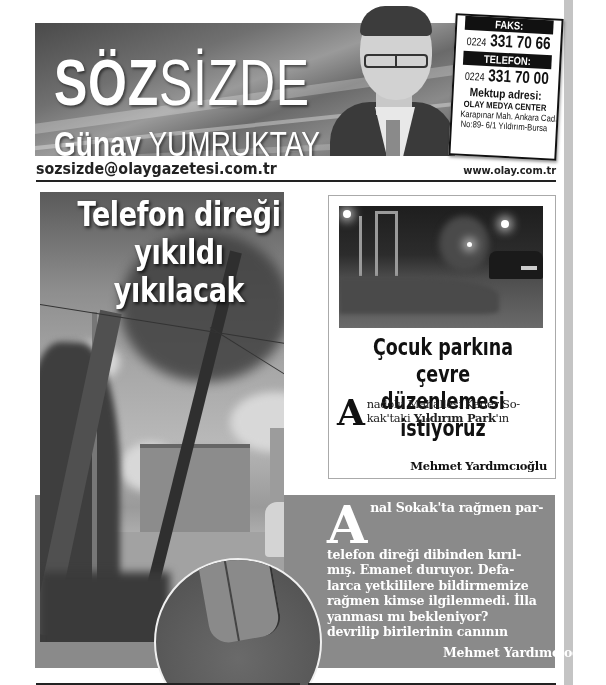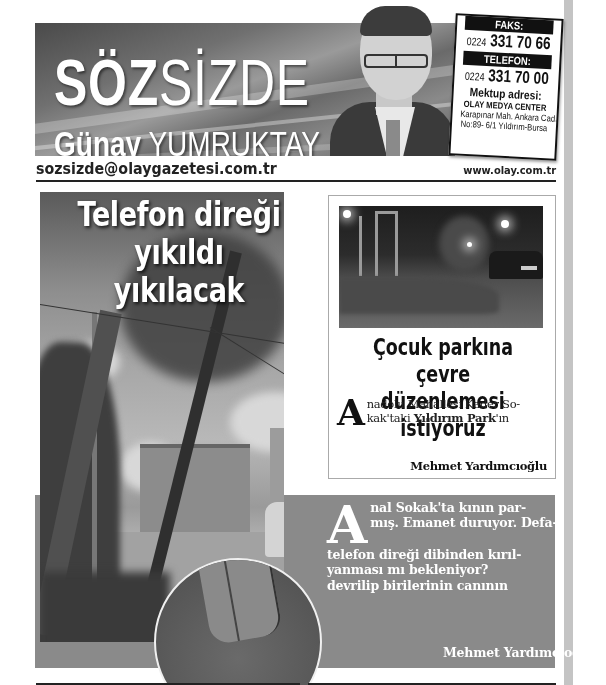--- a/index.html
+++ b/index.html
@@ -260,22 +260,24 @@
   <div class="article1">
     <span class="dropcap1">A</span>
     <span class="line">nadolu Mahallesi Kader So-</span>
     <span class="line"><span>kak'taki </span><b>Yıldırım Park</b><span>'ın</span></span>
   </div>
   <div class="author1">Mehmet Yardımcıoğlu</div>
 </div>
 
 <div class="article2">
   <span class="dropcap2">A</span>
-  <span class="line">nal Sokak'ta kının par-</span>
+  <span class="line">nal Sokak'ta rağmen par-</span>
+  <span class="line" style="clear:left">telefon direği dibinden kırıl-</span>
   <span class="line">mış. Emanet duruyor.  Defa-</span>
-  <span class="line" style="clear:left">telefon direği dibinden kırıl-</span>
+  <span class="line">larca yetkililere bildirmemize</span>
+  <span class="line">rağmen kimse ilgilenmedi. İlla</span>
   <span class="line">yanması mı bekleniyor?</span>
   <span class="line">devrilip birilerinin canının</span>
 </div>
 <div class="author2">Mehmet Yardımcıoğlu</div>
 
 <div class="rule-bot-left"></div>
 <div class="rule-bot-right"></div>
 
 </body></html>

